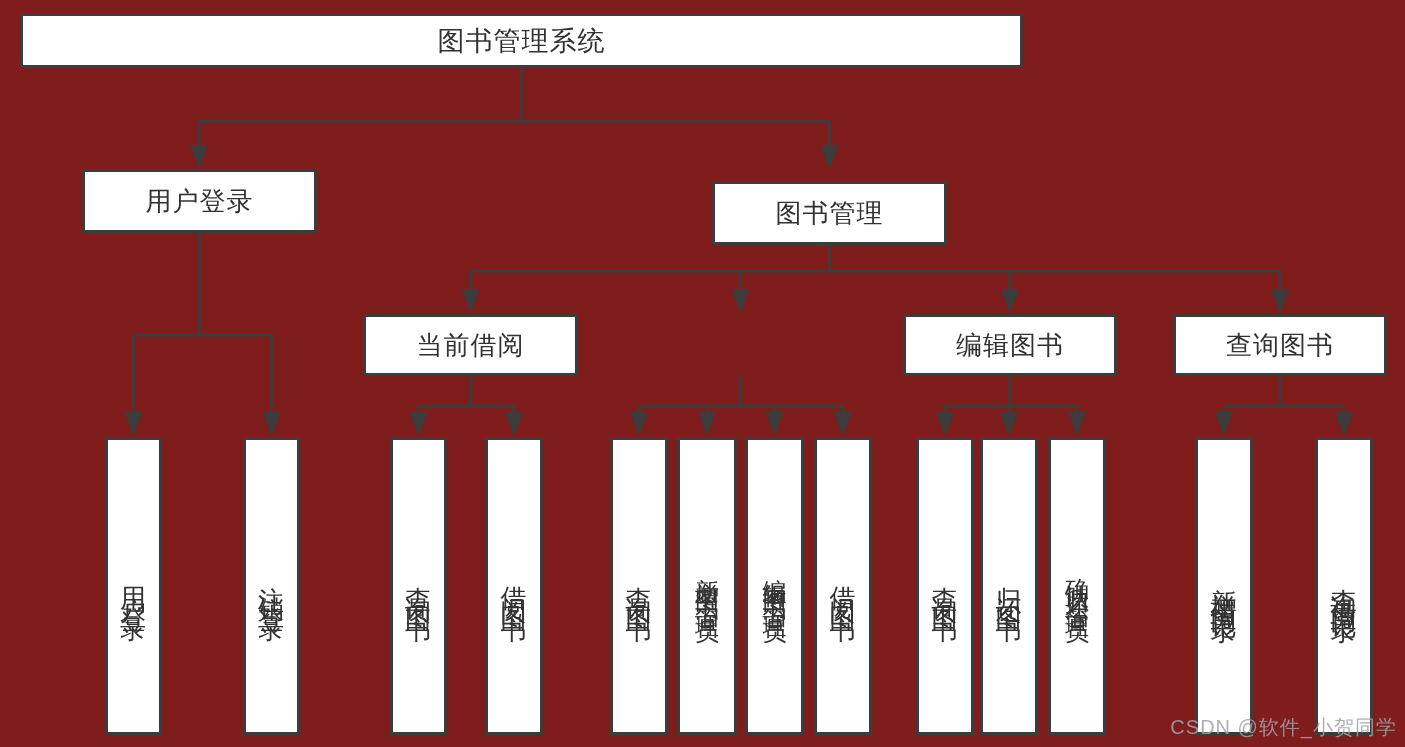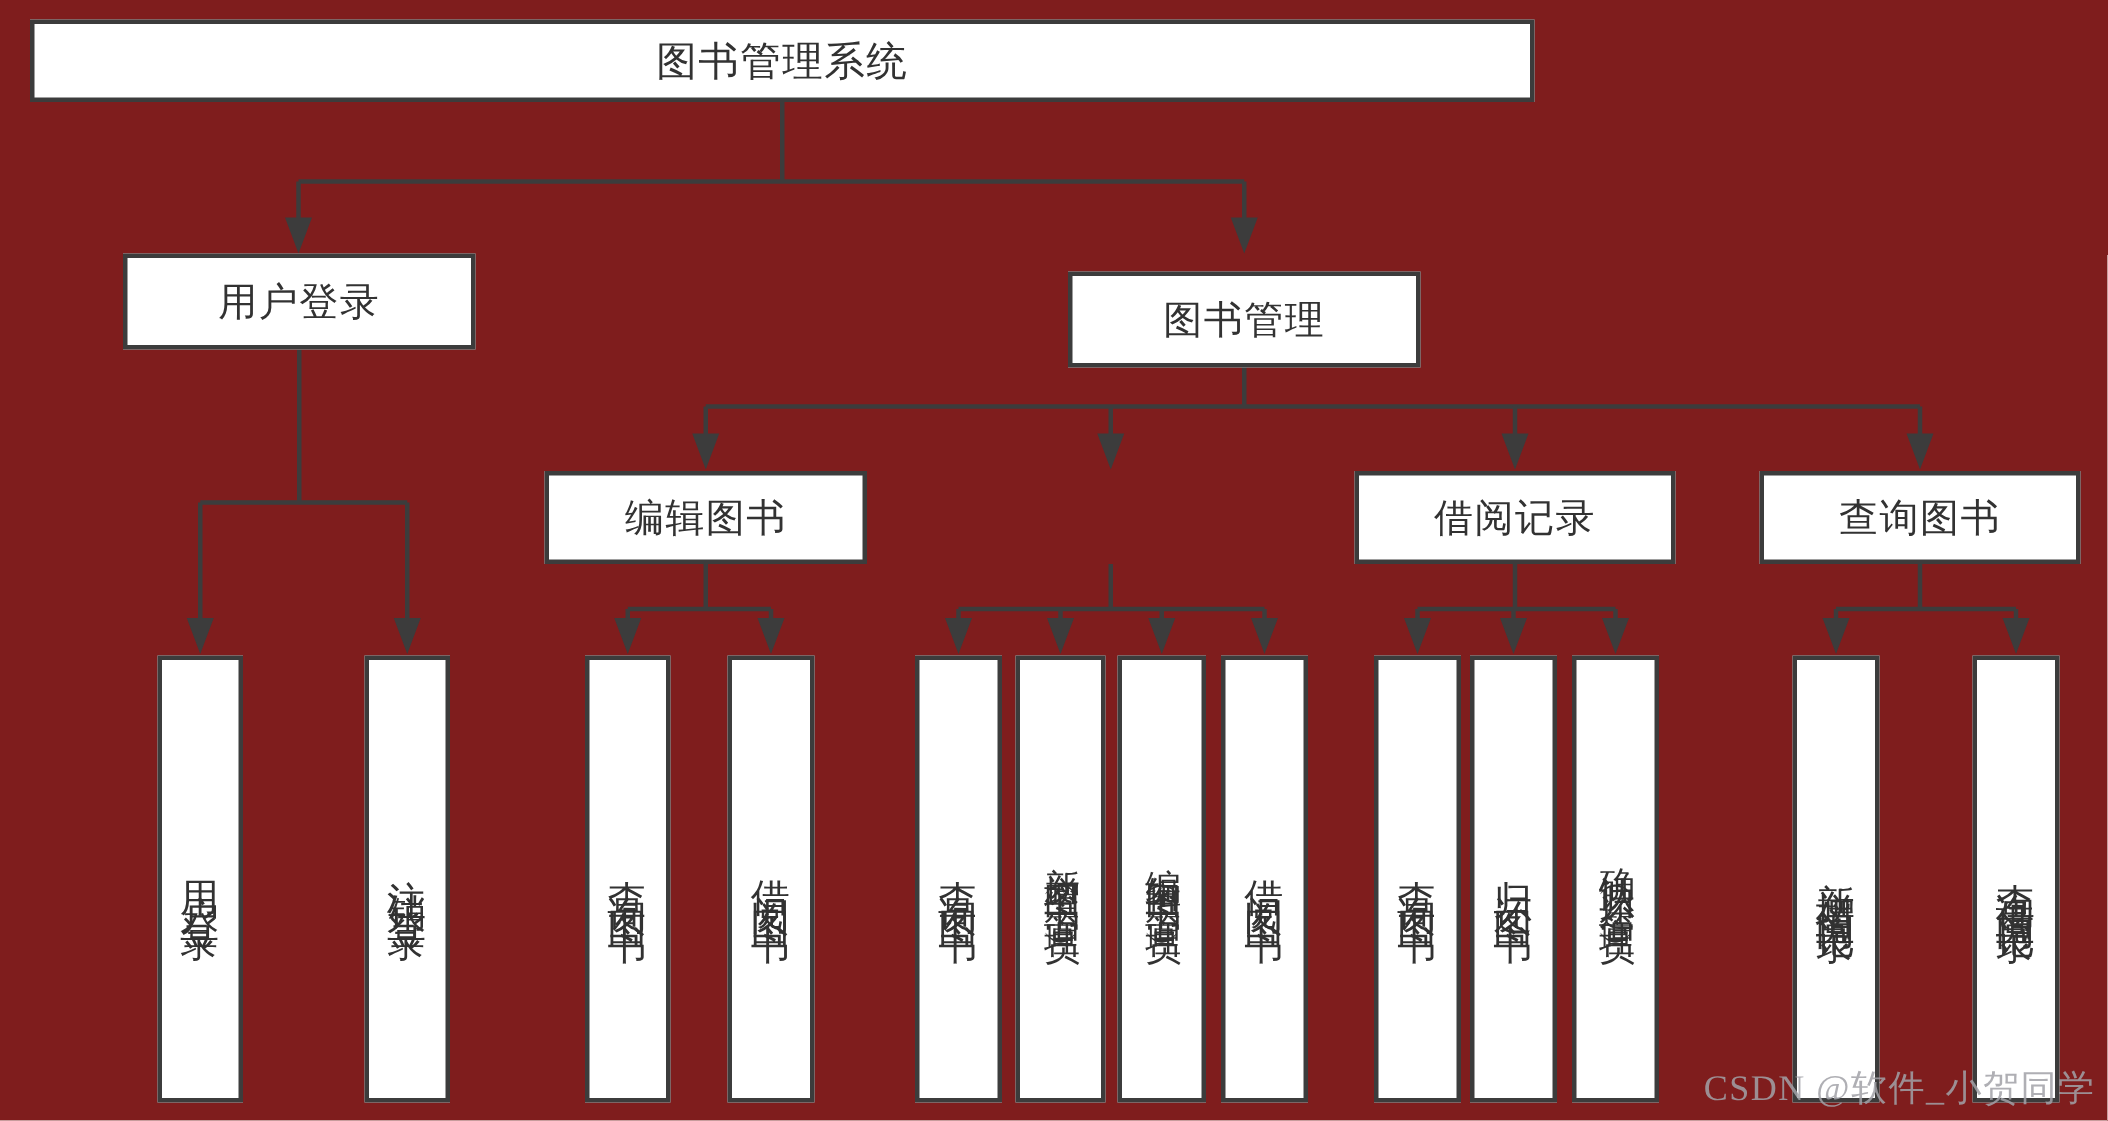--- a/index.html
+++ b/index.html
@@ -32,26 +32,25 @@
     font-size:26px;
     letter-spacing:10px;
     color:#323232;
     line-height:1;
   }
   .vbox.mid span{letter-spacing:6px;}
   .vbox.long span{font-size:24px;letter-spacing:6px;}
   .watermark{
     position:absolute;
     right:8px;bottom:6px;
-    font-size:24px;
+    font-size:20px;
     color:#a2a2a8;
     opacity:.85;
     letter-spacing:1px;
     white-space:nowrap;
-    font-family:Liberation Serif, serif;
   }
 </style>
 </head>
 <body>
 
 <div class="stage">
 
   <svg class="wires" viewBox="0 0 1405 747" xmlns="http://www.w3.org/2000/svg">
     <g stroke="#3c3c3c" stroke-width="3" fill="none">
 
@@ -123,24 +122,24 @@
   </div>
 
   <div class="box" style="left:82px;top:169px;width:235px;height:64px">
     <span class="hlabel">用户登录</span>
   </div>
   <div class="box" style="left:712px;top:181px;width:235px;height:64px">
     <span class="hlabel">图书管理</span>
   </div>
 
   <div class="box" style="left:363px;top:314px;width:215px;height:62px">
-    <span class="hlabel">编辑图书</span>
+    <span class="hlabel">当前借阅</span>
   </div>
   <div class="box" style="left:903px;top:314px;width:214px;height:62px">
-    <span class="hlabel">借阅记录</span>
+    <span class="hlabel">编辑图书</span>
   </div>
   <div class="box" style="left:1173px;top:314px;width:214px;height:62px">
     <span class="hlabel">查询图书</span>
   </div>
 
   <div class="box vbox" style="left:105px;top:437px;width:57px;height:298px">
     <span>用户登录</span>
   </div>
   <div class="box vbox" style="left:243px;top:437px;width:57px;height:298px">
     <span>注销登录</span>

